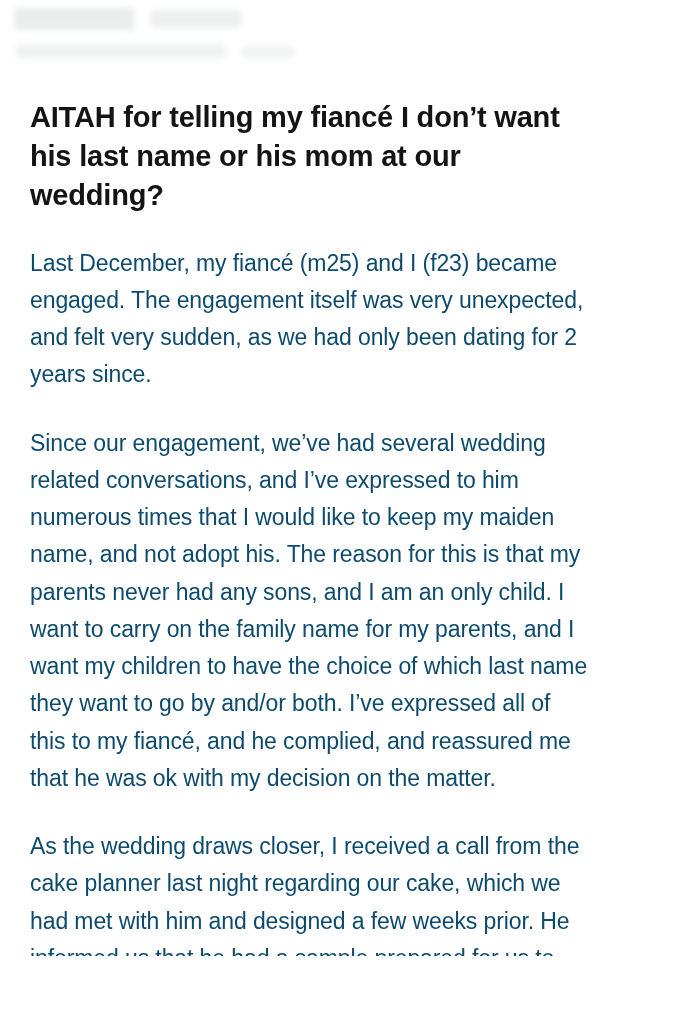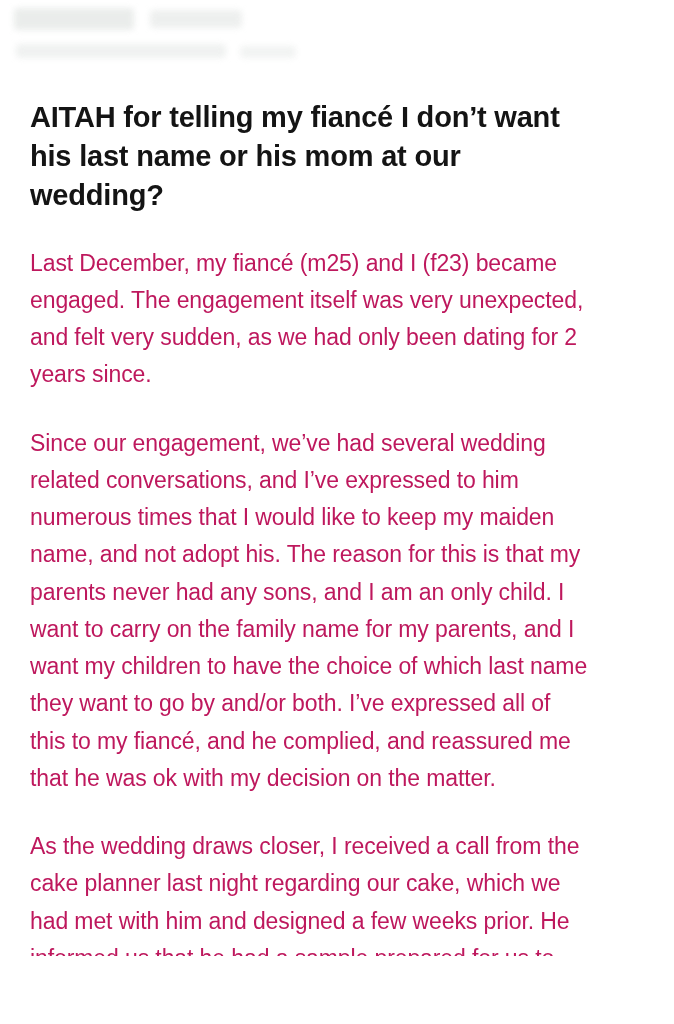--- a/index.html
+++ b/index.html
@@ -53,21 +53,21 @@
     letter-spacing: -0.2px;
     color: #141414;
   }
   .post-body {
     margin-top: 30px;
   }
   .post-body p {
     margin: 7px 0 31px 0;
     font-size: 23px;
     line-height: 1.62;
-    color: #be185d;
+    color: #0c4a6e;
     letter-spacing: -0.1px;
   }
   .post-body p:last-child {
     margin-bottom: 0;
   }
   
   .clipped {
     max-height: 128px;
     overflow: hidden;
   }

